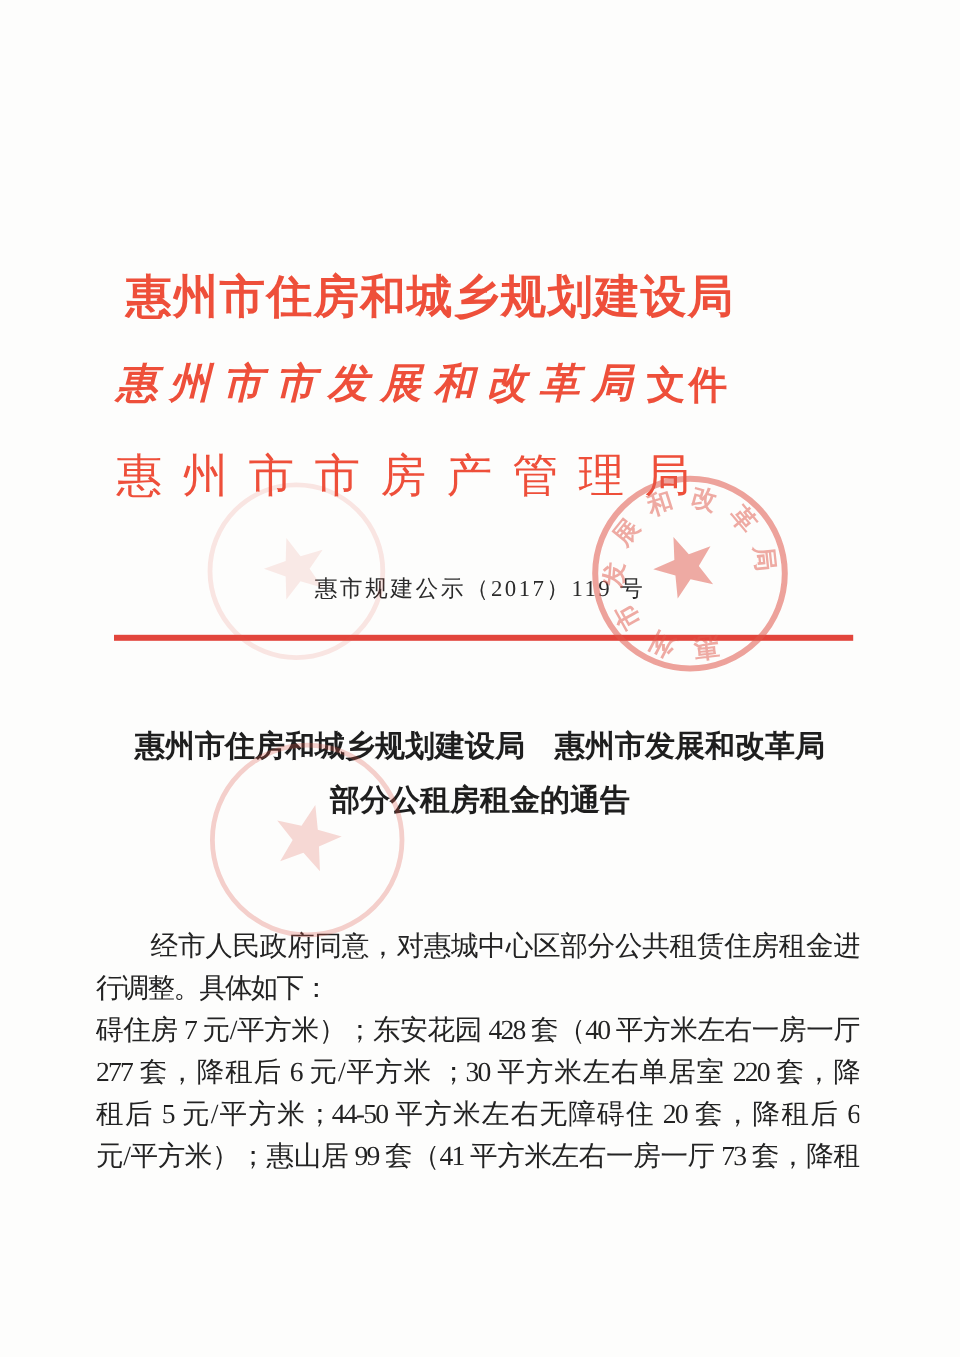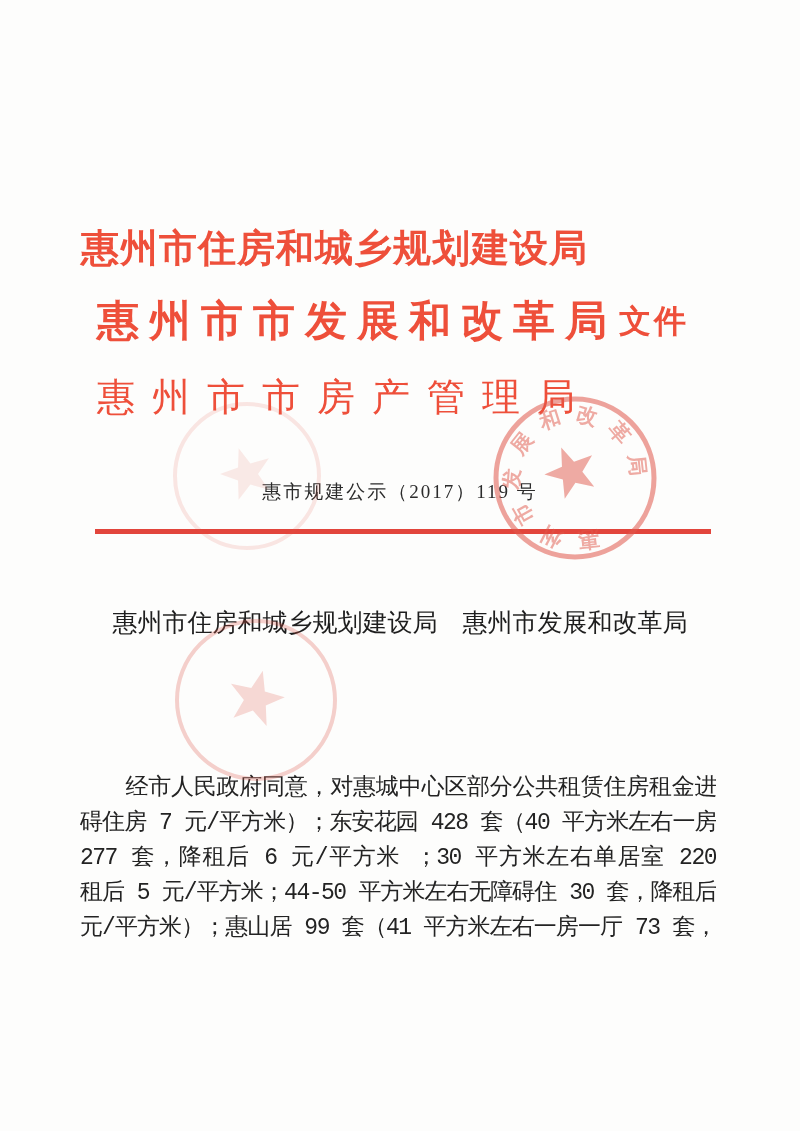--- a/index.html
+++ b/index.html
@@ -8,32 +8,32 @@
     width:800px;height:1131px;
     margin:0 auto;
     background:#fdfdfc;
     overflow:hidden;
     font-family:"Liberation Serif","DejaVu Serif",serif;
     color:var(--ink-black,#262626);
   }
 
   
   .lh-line1{
-    position:absolute;left:81px;top:227px;
+    position:absolute;left:105px;top:227px;
     font-size:38px;line-height:42px;font-weight:700;
     letter-spacing:1px;color:var(--header-red,#ee4f3a);
     white-space:nowrap;
   }
   .lh-line2{
     position:absolute;left:97px;top:296px;
     display:flex;align-items:center;white-space:nowrap;
   }
   .lh-line2 .lh-agency{
-    font-size:42px;line-height:48px;font-weight:700;
-    letter-spacing:10px;color:var(--header-red,#ee4f3a);
+    font-size:34px;line-height:48px;font-weight:700;
+    letter-spacing:10px;color:var(--header-red,#ee4f3a);font-style:italic;
   }
   .lh-line2 .lh-word{
     font-size:32px;line-height:50px;font-weight:800;
     letter-spacing:3px;color:var(--header-red,#ee4f3a);
     margin-left:2px;
   }
   .lh-line3{
     position:absolute;left:97px;top:375px;
     font-size:38px;line-height:44px;font-weight:400;
     letter-spacing:17px;color:var(--header-red,#ee4f3a);
@@ -48,34 +48,34 @@
 
   .red-rule{
     position:absolute;left:95px;top:529px;
     width:616px;height:5px;
     background:var(--rule-red,#e2453c);
   }
 
   
   .title{
     position:absolute;left:0;right:0;top:600px;
-    text-align:center;font-weight:400;
+    text-align:center;font-weight:700;
     font-size:25px;line-height:45px;color:#1e1e1e;
   }
 
   
   .body-text{
     position:absolute;left:80px;top:771px;width:636px;
     font-size:23px;line-height:35px;color:#232323;
   }
   .body-line{
     text-align:justify;
     text-align-last:justify;
     letter-spacing:-1.5px;
-    height:35px;overflow:hidden;font-family:Liberation Mono, monospace;
+    height:35px;overflow:hidden;
   }
   .body-line.para-end{text-align-last:left;}
 
   
   .seal{position:absolute;pointer-events:none;}
   .seal-soft{filter:blur(0.4px);}
 </style>
 </head>
 <body>
 
@@ -92,33 +92,35 @@
 
   <div class="doc-number">惠市规建公示（2017）119 号</div>
 
   <div class="red-rule"></div>
 
   <div class="title">
 
       <div class="title-line">惠州市住房和城乡规划建设局　惠州市发展和改革局</div>
 
 
+      <div class="title-line">部分公租房租金的通告</div>
     </div>
 
   <div class="body-text">
 
       <div class="body-line">　　经市人民政府同意，对惠城中心区部分公共租赁住房租金进</div>
 
+      <div class="body-line para-end">行调整。具体如下：</div>
 
 
       <div class="body-line">碍住房 7 元/平方米）；东安花园 428 套（40 平方米左右一房一厅</div>
 
       <div class="body-line">277 套，降租后 6 元/平方米 ；30 平方米左右单居室 220 套，降</div>
 
-      <div class="body-line">租后 5 元/平方米；44-50 平方米左右无障碍住 30 套，降租后 6</div>
+      <div class="body-line">租后 5 元/平方米；44-50 平方米左右无障碍住 20 套，降租后 6</div>
 
       <div class="body-line">元/平方米）；惠山居 99 套（41 平方米左右一房一厅 73 套，降租</div>
     </div>
 
   <svg class="seal seal-soft" style="left:168px;top:398px;" width="158" height="158" viewBox="0 0 158 158">
     <circle cx="79" cy="78" r="72" fill="none" stroke="var(--seal-red,#e0584a)" stroke-width="4" opacity="0.14"></circle>
     <g transform="rotate(-18 79 76)" opacity="0.12">
       <polygon points="79,49 85.5,67.1 104.7,67.7 89.5,79.4 94.9,97.8 79,87 63.1,97.8 68.5,79.4 53.3,67.7 72.5,67.1" fill="var(--seal-red,#e0584a)"></polygon>
     </g>
   </svg>

